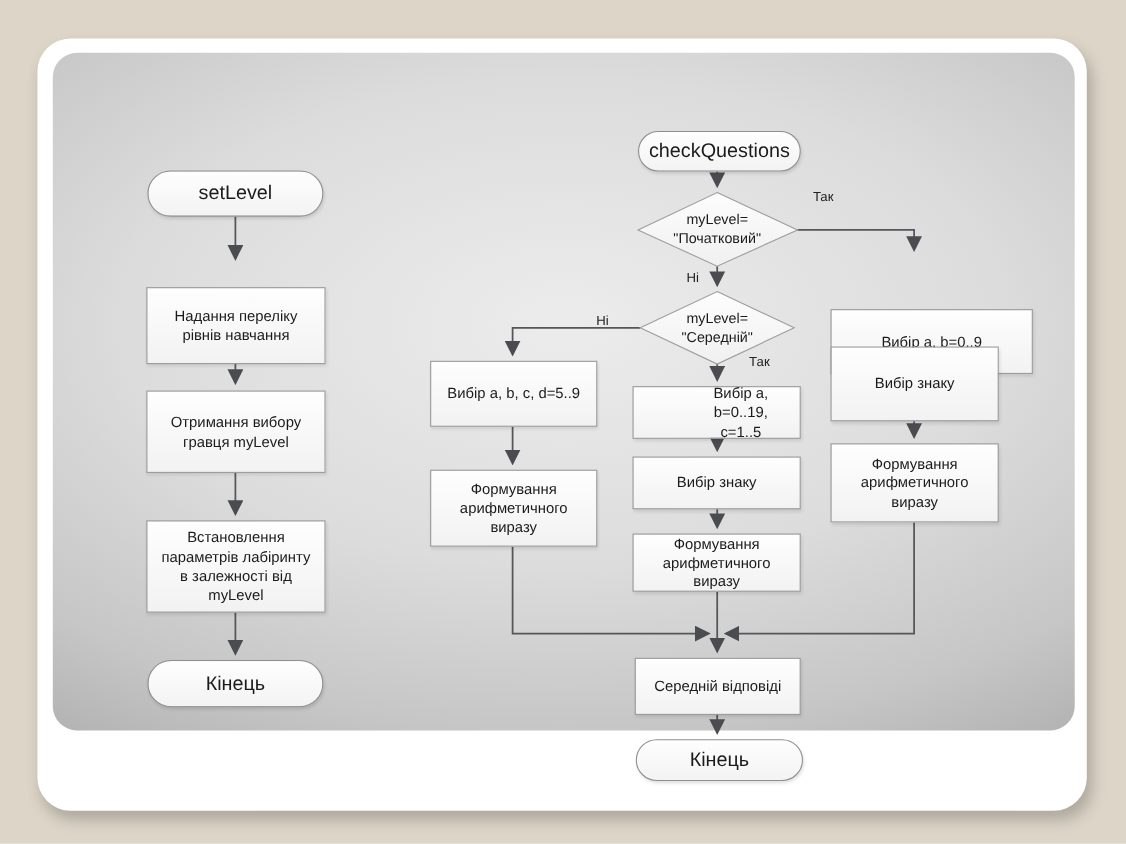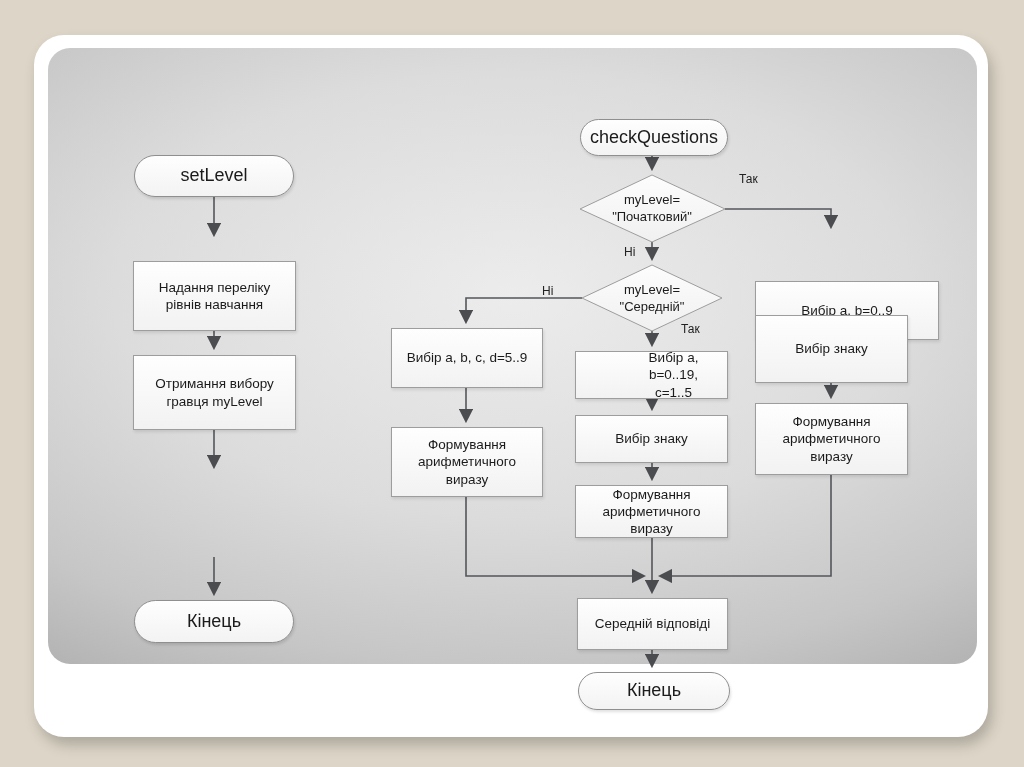--- a/index.html
+++ b/index.html
@@ -99,20 +99,24 @@
 
     <polygon points="652,175 725,209 652,242 580,209" fill="url(#shapeFill)" stroke="#9D9D9D" stroke-width="1"></polygon>
     <polygon points="652,265 722,298 652,331 582,298" fill="url(#shapeFill)" stroke="#9D9D9D" stroke-width="1"></polygon>
   </svg>
 
   <div class="node terminator" style="left:134px; top:155px; width:160px; height:42px;">setLevel</div>
   <div class="node process" style="left:133px; top:240px; width:163px; height:70px;margin-top:21px;">Надання переліку
 рівнів навчання</div>
   <div class="node process" style="left:133px; top:355px; width:163px; height:75px;">Отримання вибору
 гравця myLevel</div>
+  <div class="node process" style="left:133px; top:473px; width:163px; height:84px;">Встановлення
+параметрів лабіринту
+в залежності від
+myLevel</div>
   <div class="node terminator" style="left:134px; top:600px; width:160px; height:43px;">Кінець</div>
 
   <div class="node terminator" style="left:580px; top:119px; width:148px; height:37px;">checkQuestions</div>
 
   <div class="dtext" style="left:585px; top:192px; width:134px;">myLevel=
 "Початковий"</div>
   <div class="dtext" style="left:585px; top:282px; width:134px;">myLevel=
 "Середній"</div>
 
   <div class="edge-label" style="left:739px; top:172px;">Так</div>

